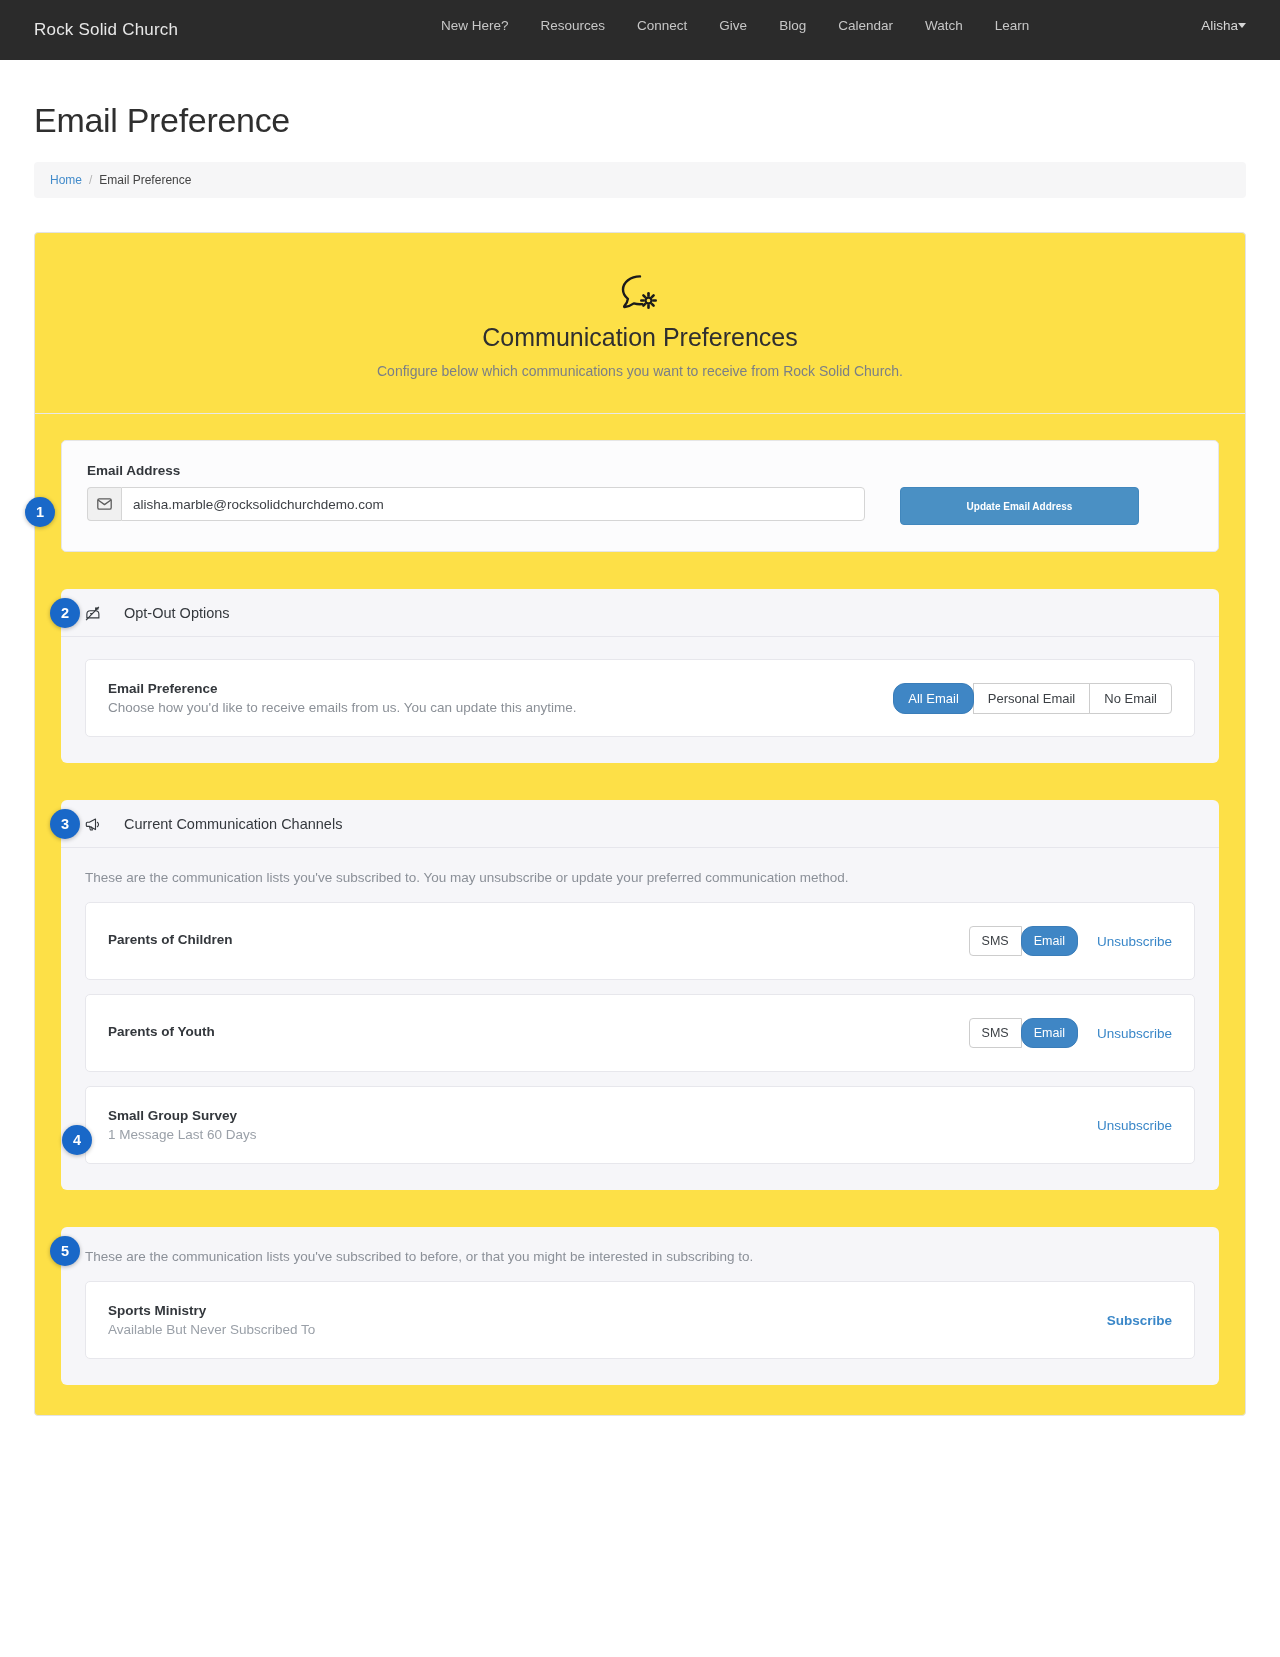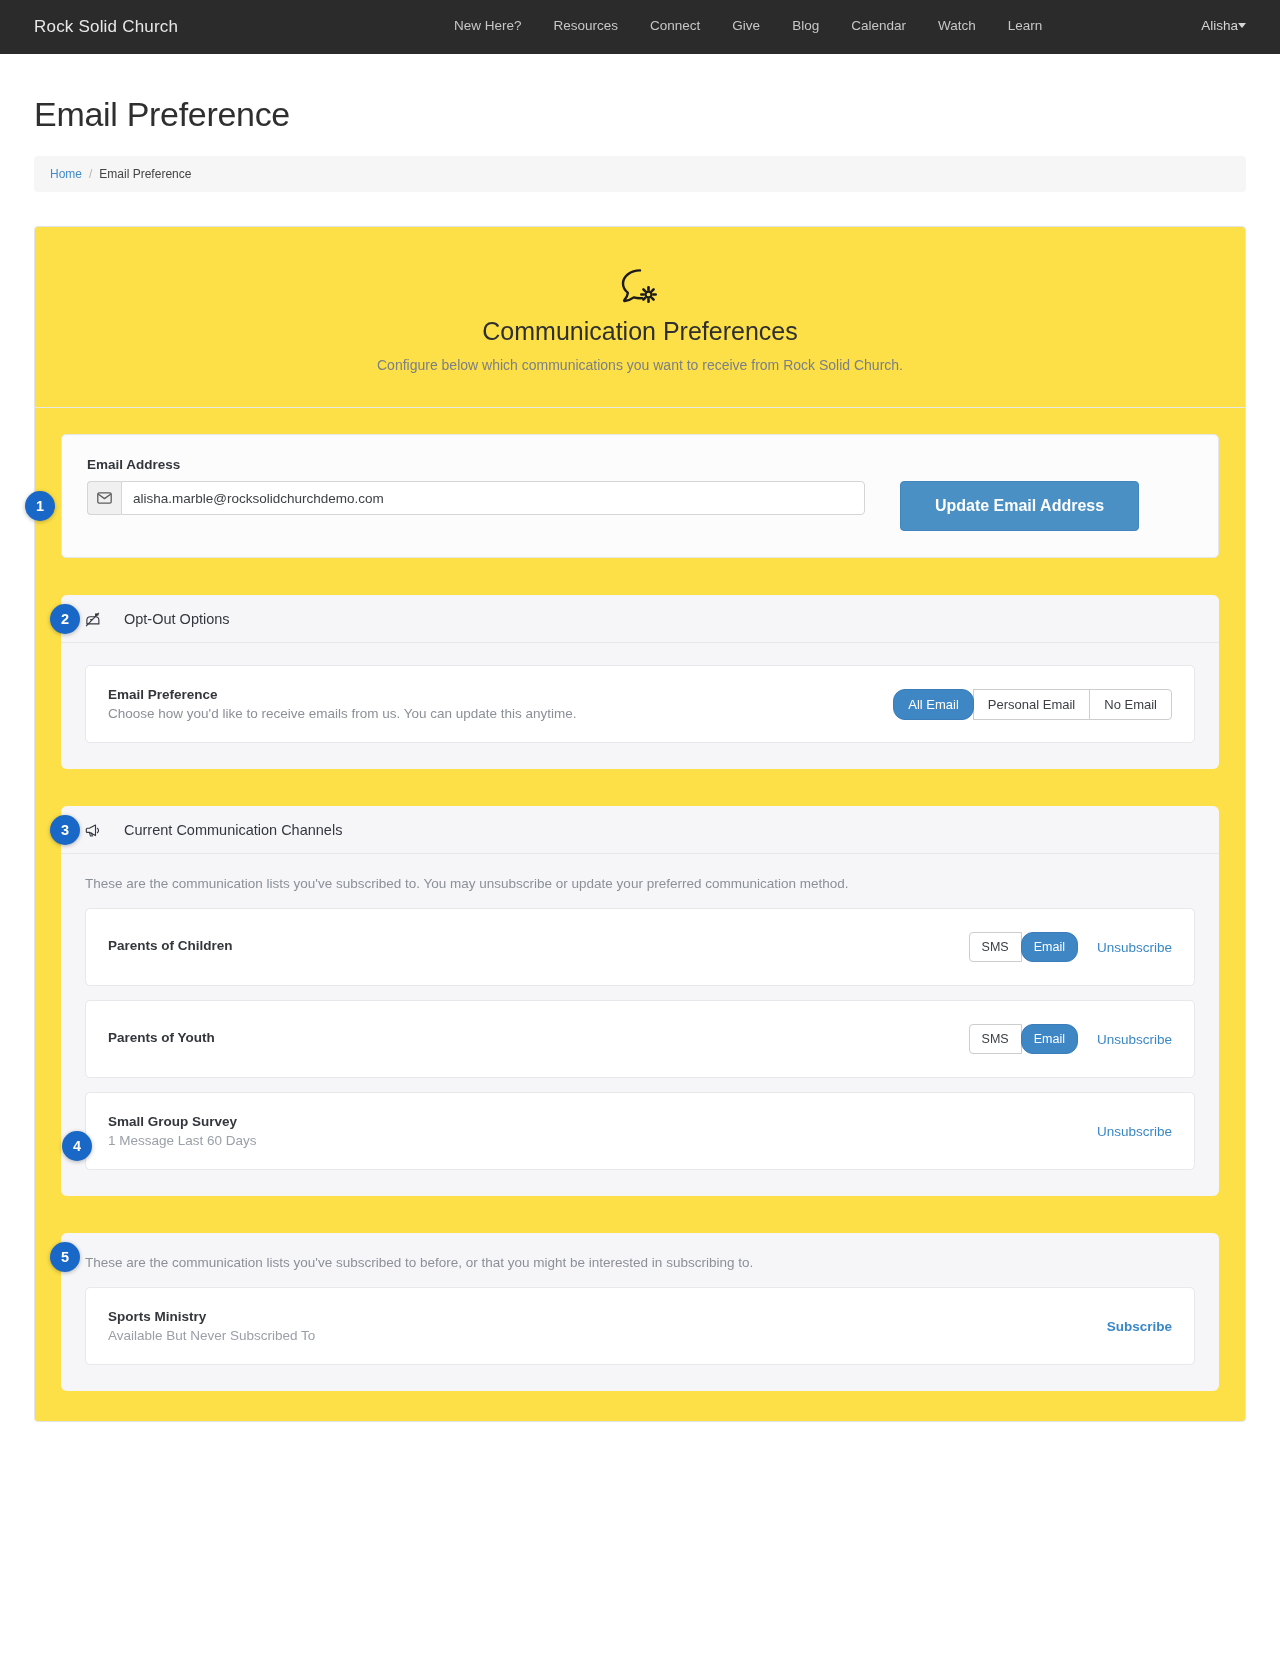--- a/index.html
+++ b/index.html
@@ -8,36 +8,36 @@
   html, body {
     width: 1280px;
     background: #ffffff;
     font-family: "Liberation Sans", sans-serif;
     color: #333333;
     -webkit-font-smoothing: antialiased;
   }
 
   
   .navbar {
-    height: 54px;
+    height: 60px;
     background: #2b2b2b;
     display: flex;
     align-items: center;
     padding: 0 34px;
     position: relative;
   }
   .brand {
     font-size: 17px;
     color: #e8e8e8;
     font-weight: 400;
     letter-spacing: .2px;
   }
   .nav-links {
     position: absolute;
-    left: 438px;
+    left: 425px;
     top: 0;
     height: 50px;
     display: flex;
     align-items: center;
     gap: 0px;
   }
   .nav-links a {
     color: #c7c7c7;
     text-decoration: none;
     font-size: 13.5px;
@@ -172,27 +172,27 @@
     border-radius: 0 4px 4px 0;
     padding: 0 11px;
     font-size: 13.5px;
     font-family: "Liberation Sans", sans-serif;
     color: #3d4045;
     background: #fff;
     outline: none;
   }
   .btn-primary {
     margin-left: 27px;
-    height: 50px;
+    height: 38px;
     flex: 0 0 239px;
     background: #4a90c4;
     border: 1px solid #4187bd;
     border-radius: 4px;
     color: #fff;
-    font-size: 16px;
+    font-size: 10px;
     font-weight: 700;
     font-family: "Liberation Sans", sans-serif;
     cursor: pointer;
   }
 
   
   .section {
     position: relative;
     margin-top: 37px;
     background: #f6f6f9;

